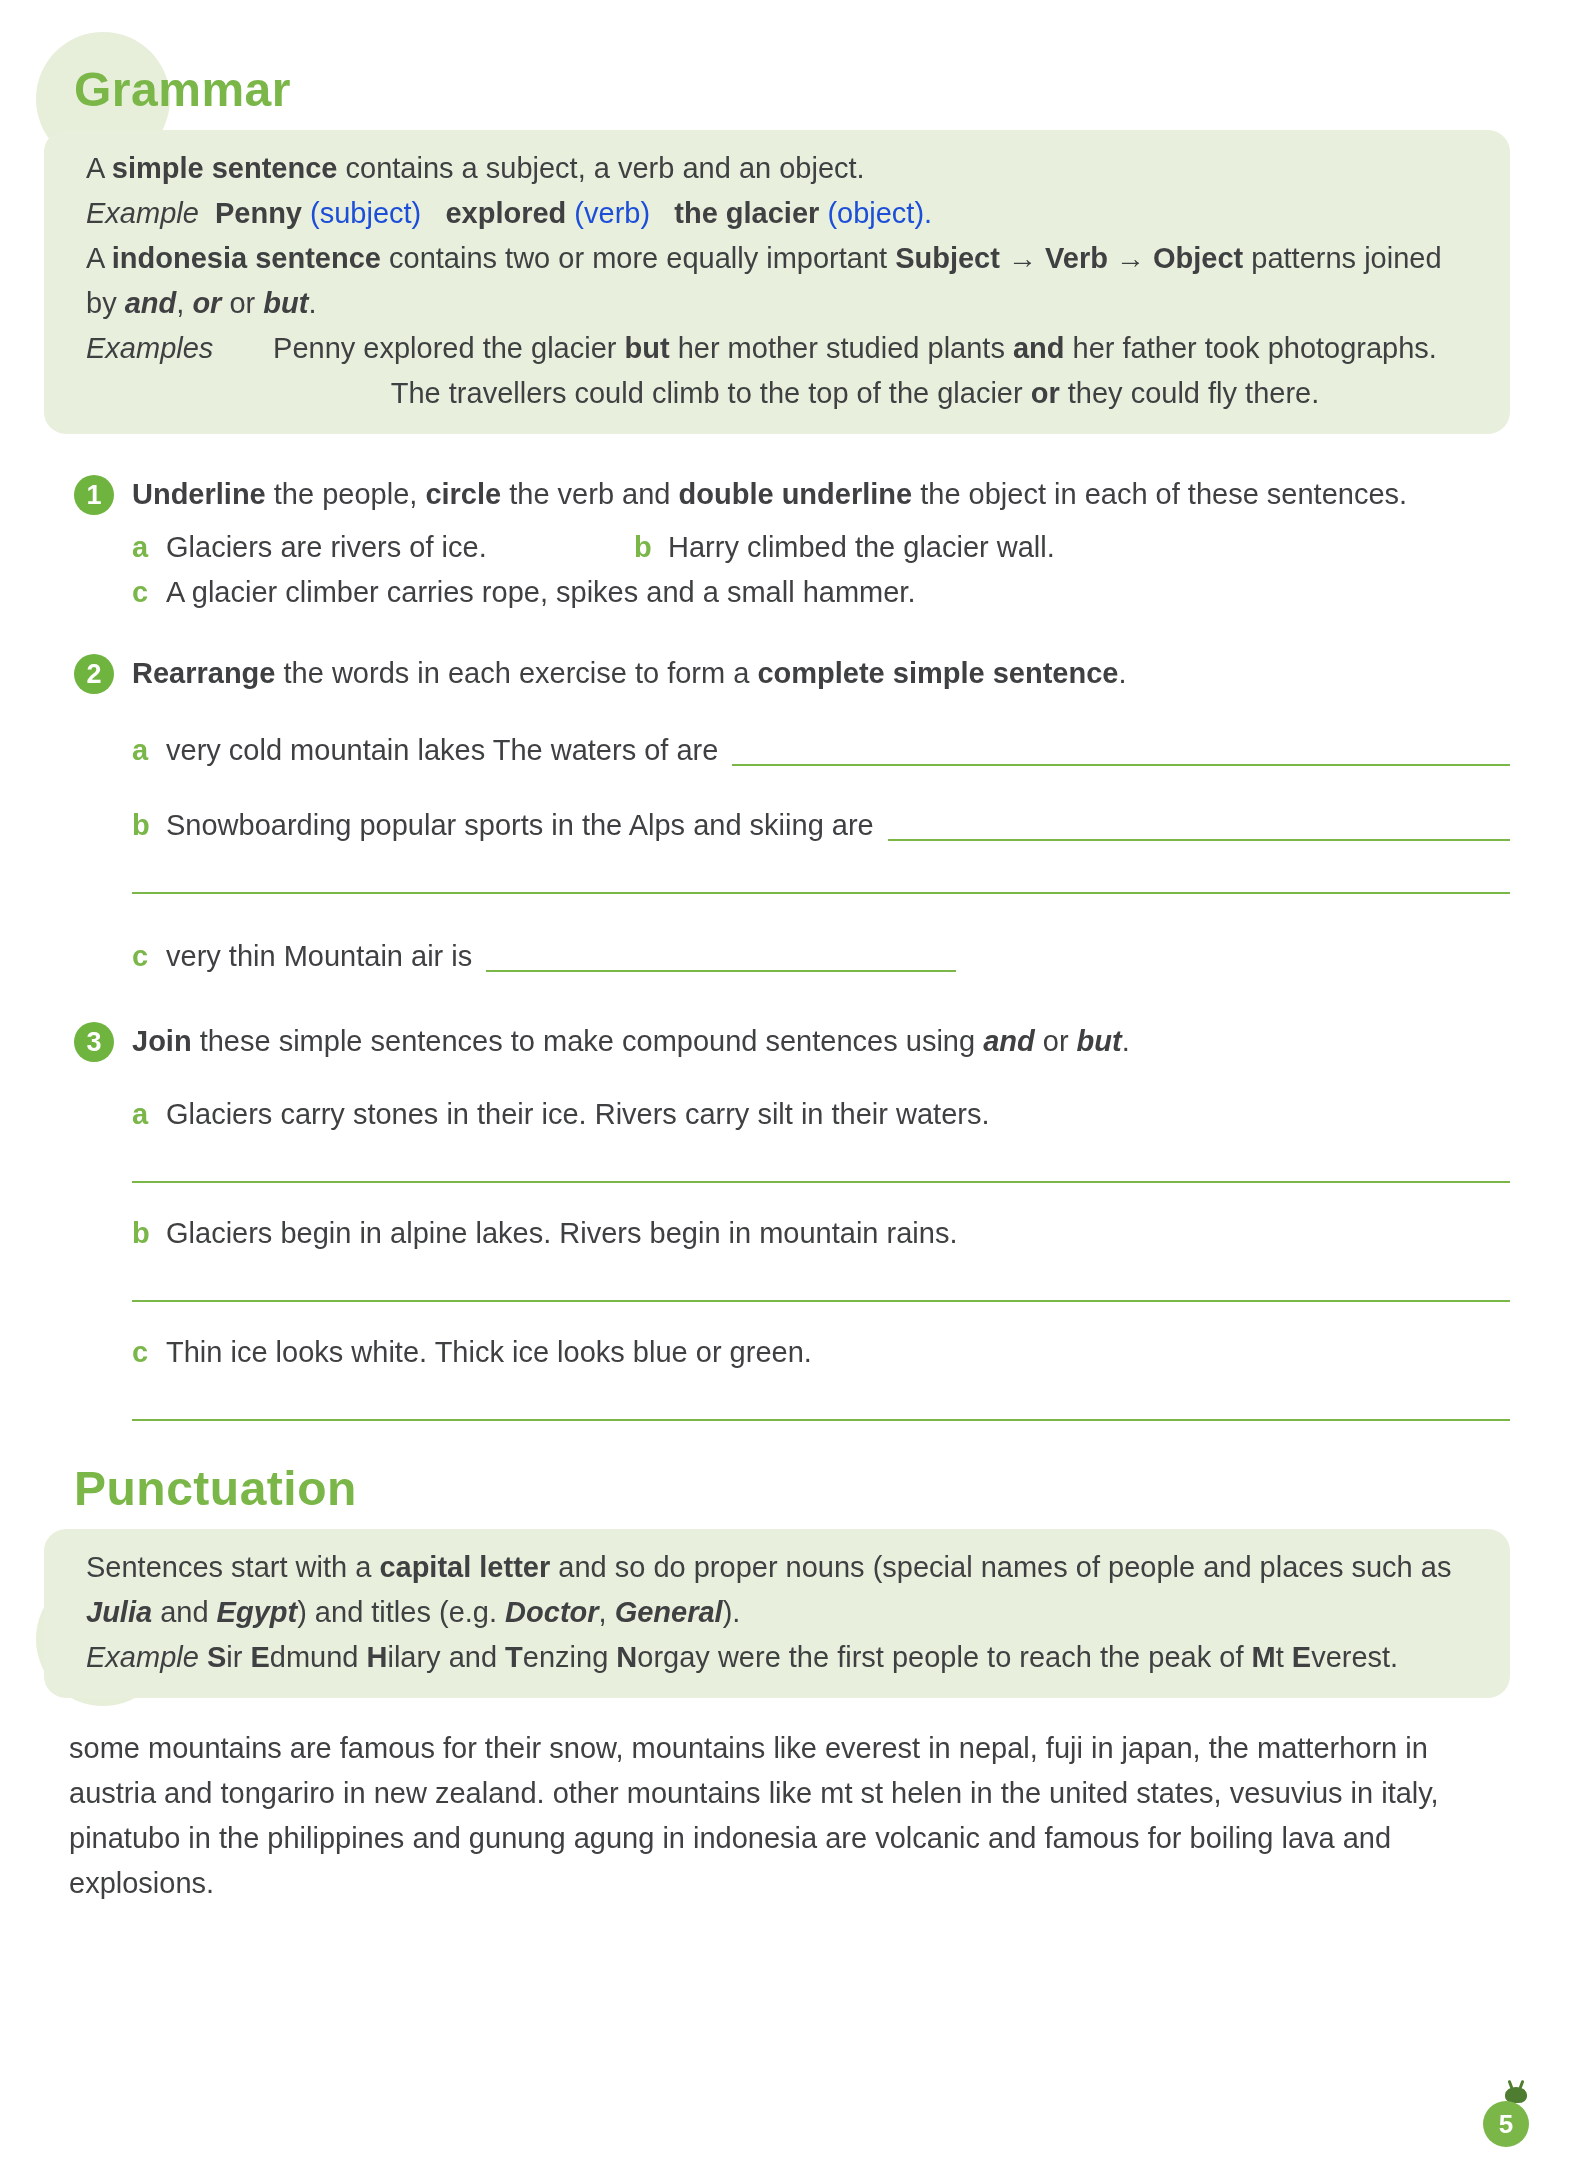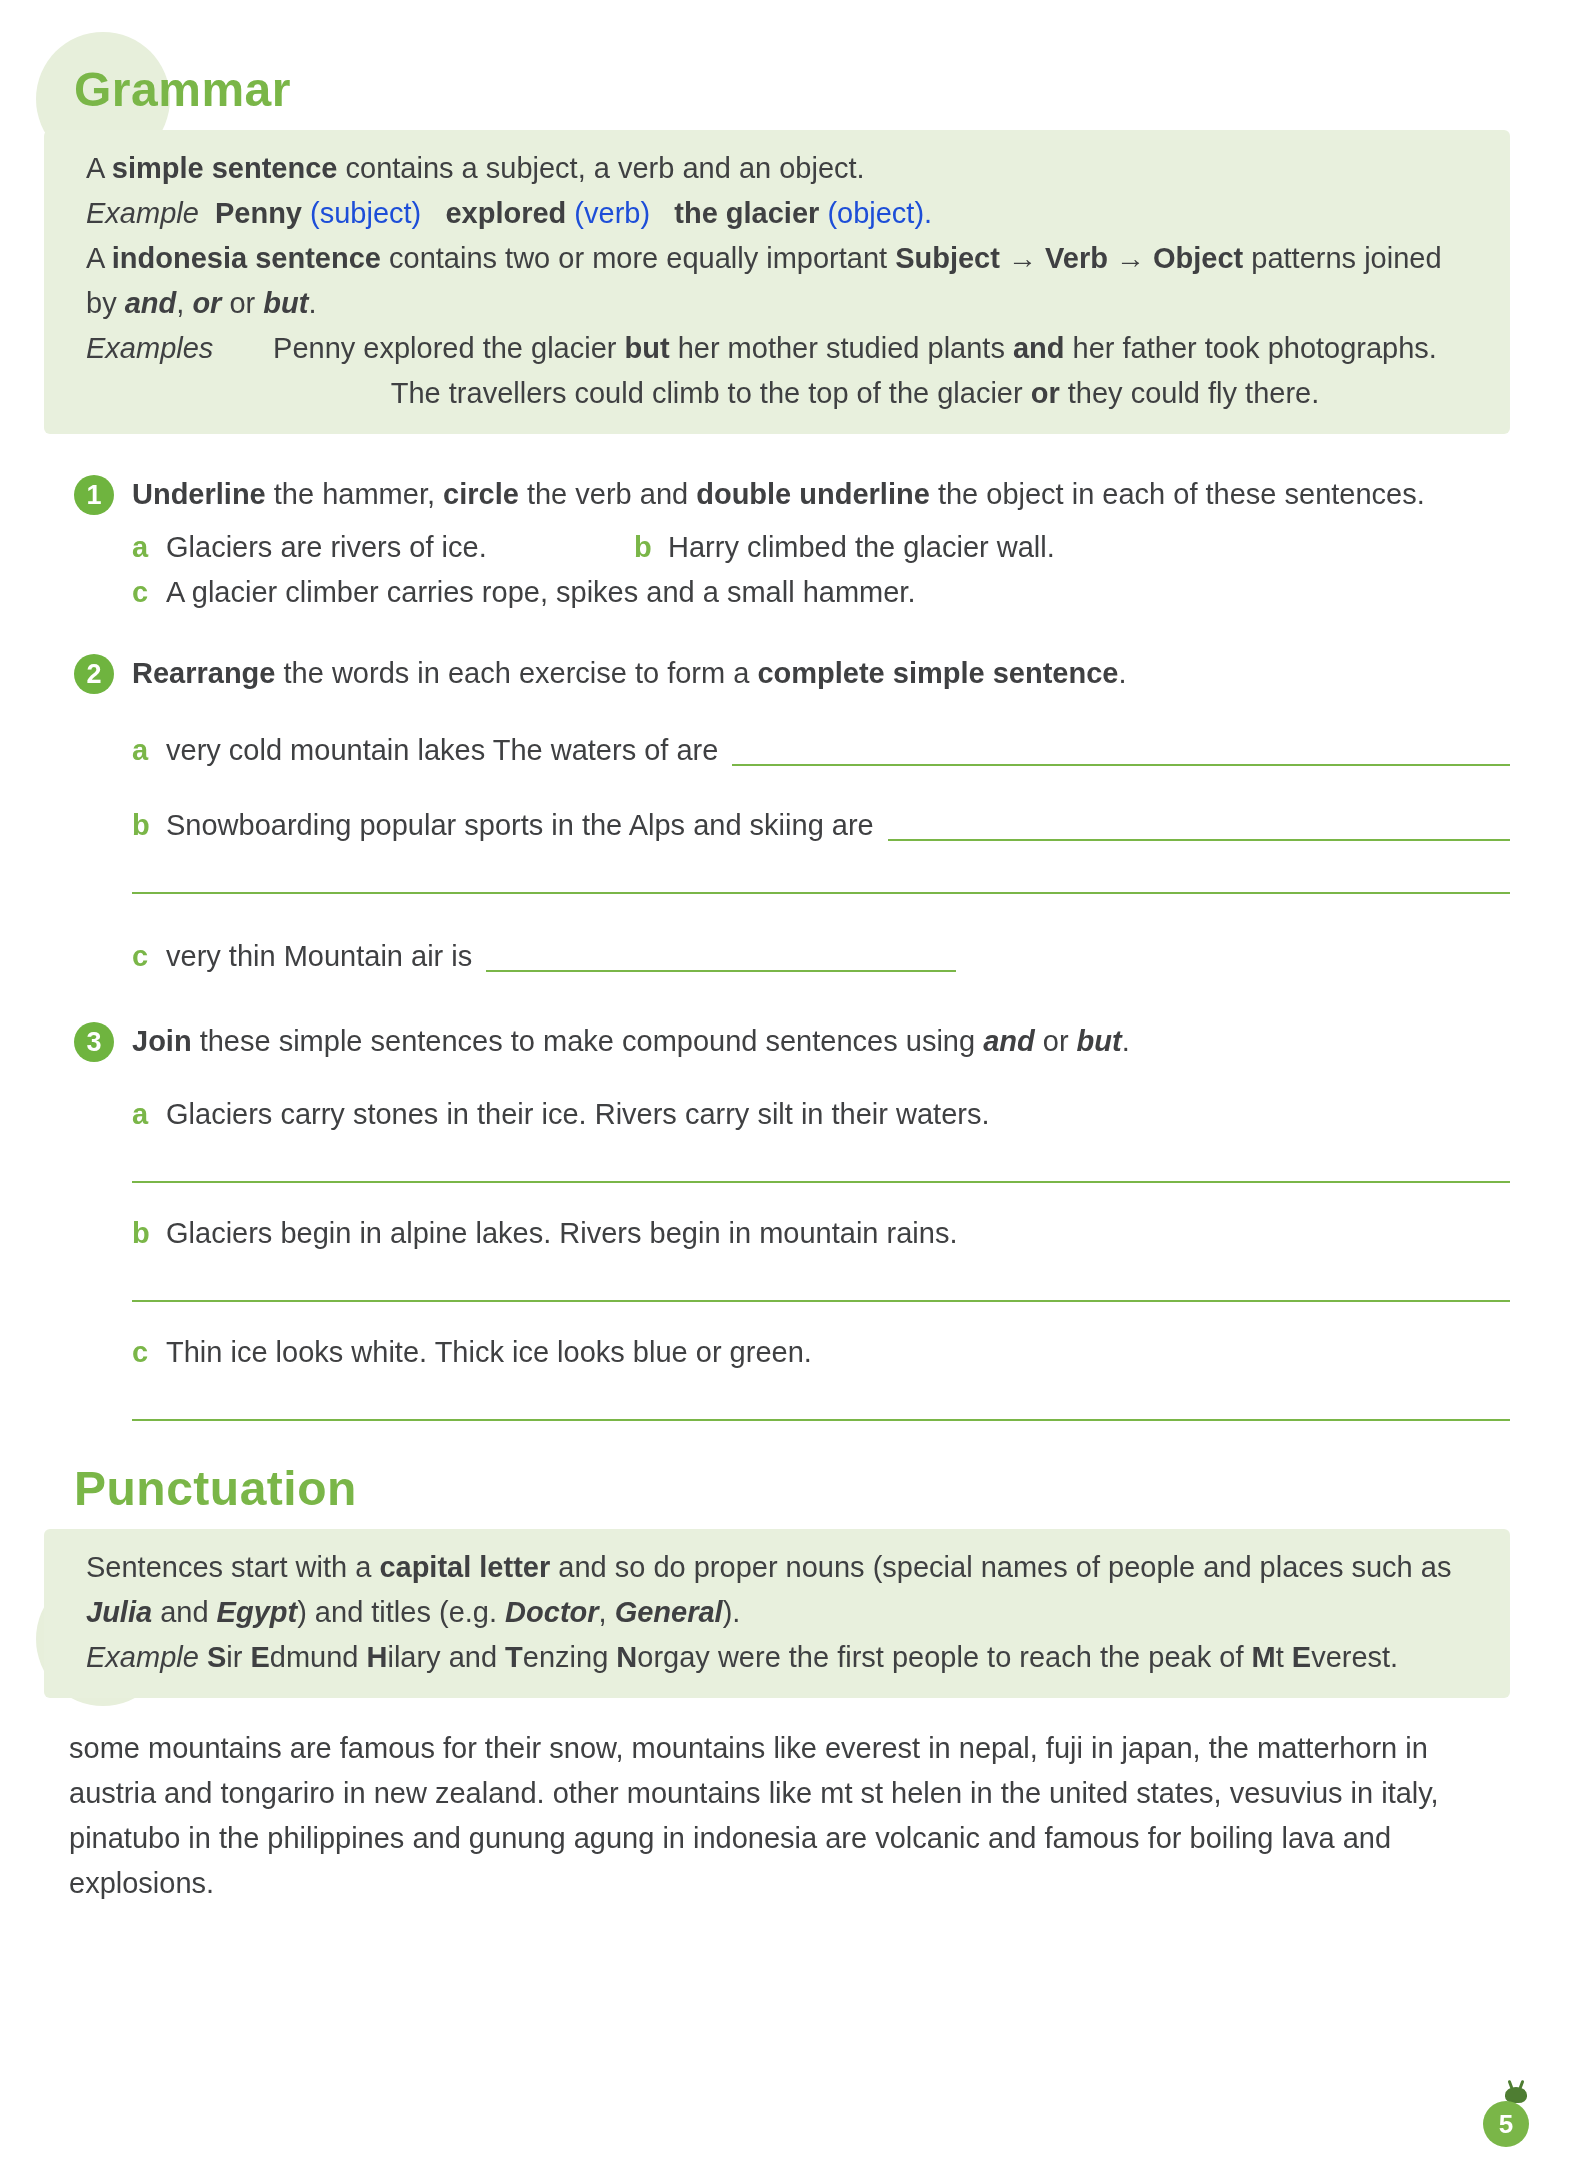--- a/index.html
+++ b/index.html
@@ -16,21 +16,21 @@
   .deco-grammar { width:134px; height:134px; left:36px; top:32px; }
   .deco-punct   { width:134px; height:134px; left:36px; top:1572px; }
 
   .heading {
     font-size:48px; line-height:52px; font-weight:bold; color:#7ab648;
     margin-left:30px; position:relative; z-index:1; letter-spacing:0.5px;
   }
 
   .info-box {
     position:relative; z-index:1;
-    background:#e8f0dd; border-radius:6px;
+    background:#e8f0dd; border-radius:22px;
     padding:16px 38px 18px 42px; margin-top:14px;
   }
   .box-line { margin:0; }
 
   .s-b  { font-weight:bold; }
   .s-i  { font-style:italic; }
   .s-bi { font-weight:bold; font-style:italic; }
   .s-g  { color:#1d4ed8; }
 
   .examples-row { display:flex; align-items:flex-start; }
@@ -116,21 +116,21 @@
         <div class="examples-content">
           <p class="box-line"><span>Penny explored the glacier </span><span class="s-b">but</span><span> her mother studied plants </span><span class="s-b">and</span><span> her father took photographs.</span></p>
           <p class="box-line"><span>The travellers could climb to the top of the glacier </span><span class="s-b">or</span><span> they could fly there.</span></p>
         </div>
       </div>
     </div>
 
     <div class="exercise ex1">
       <div class="ex-header">
         <span class="ex-num">1</span>
-        <p class="ex-prompt"><span class="s-b">Underline</span><span> the hammer, </span><span class="s-b">circle</span><span> the verb and </span><span class="s-b">double underline</span><span> the object in each of these sentences.</span></p>
+        <p class="ex-prompt"><span class="s-b">Underline</span><span> the people, </span><span class="s-b">circle</span><span> the verb and </span><span class="s-b">double underline</span><span> the object in each of these sentences.</span></p>
       </div>
       <div class="ex-items">
         <div class="two-col">
           <div class="item col-a">
             <span class="item-label">a</span>
             <span class="item-text">Glaciers are rivers of ice.</span>
           </div>
           <div class="item">
             <span class="item-label">b</span>
             <span class="item-text">Harry climbed the glacier wall.</span>

